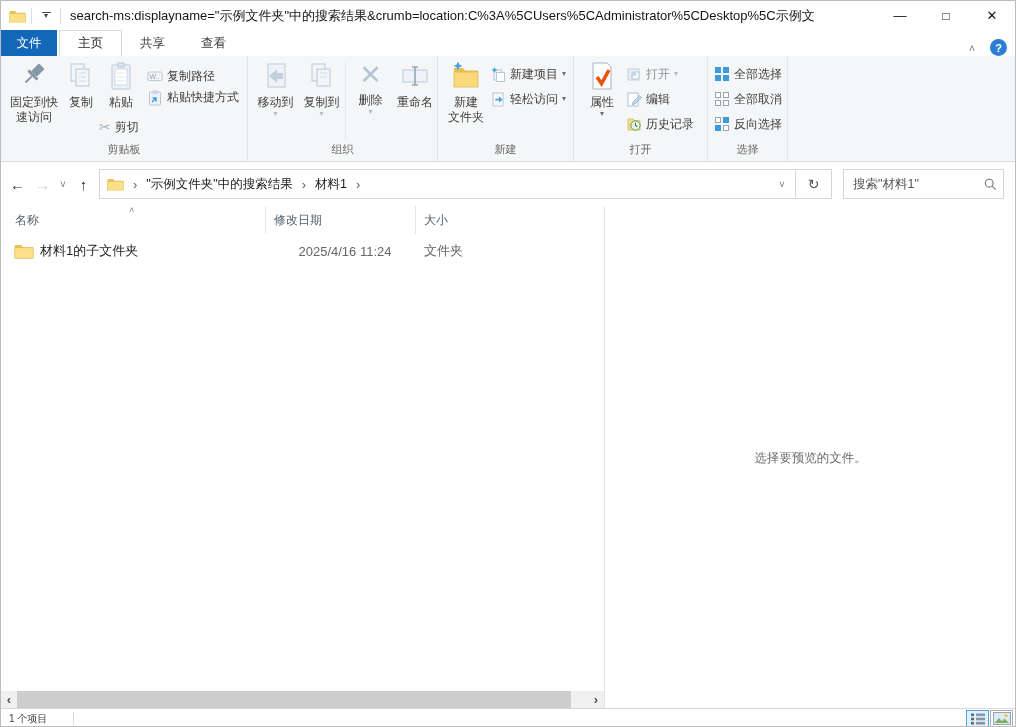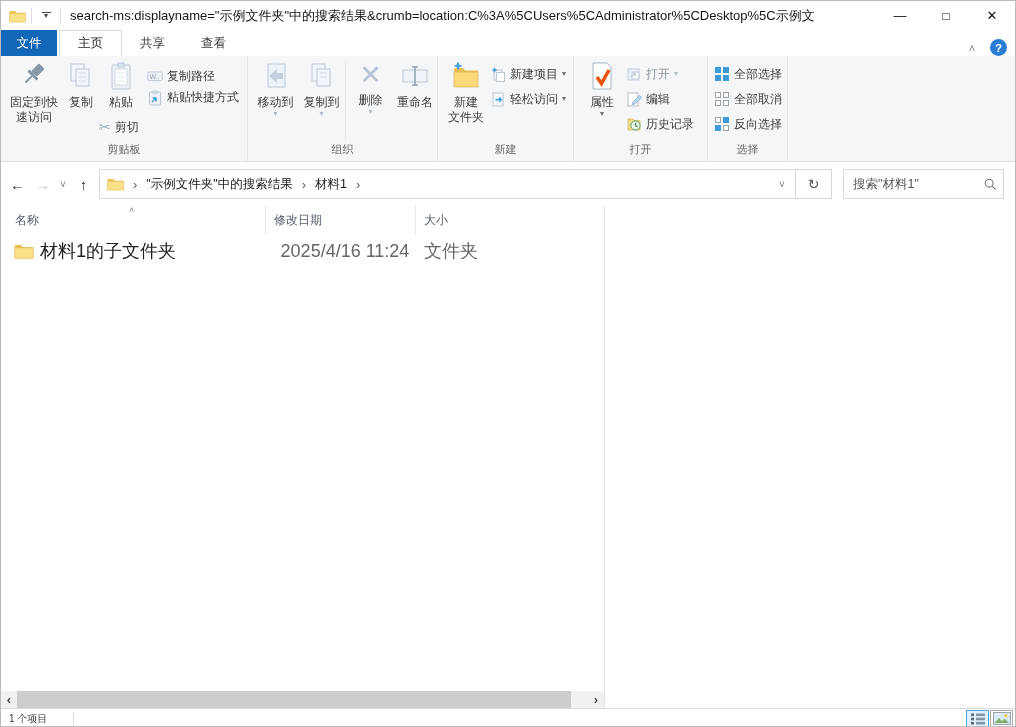--- a/index.html
+++ b/index.html
@@ -63,21 +63,21 @@
   
   .listpane { position:absolute; left:0; top:205px; width:603px; height:485px; background:#fff; }
   .cols { position:absolute; top:0; left:0; height:28px; display:flex;justify-content:center; }
   .colcell { height:28px; display:flex; align-items:center; border-right:1px solid #e6e6e6; font-size:12px; color:#54616e; padding-left:8px; }
   .colcell.name { width:265px; padding-left:14px; }
   .colcell.date { width:150px; }
   .colcell.type { width:112px; }
   .colcell.size { width:74px; border-right:none; }
   .sortmark { position:absolute; left:128px; top:-1px; font-size:9px; color:#8a8a8a; }
   .filerow { position:absolute; top:33px; left:0; width:601px; height:24px; display:flex; align-items:center; }
-  .cell { font-size:18px; }
+  .cell { font-size:13px; }
   .cell.name { width:265px; display:flex; align-items:center; padding-left:13px; color:#1f1f1f; }
   .cell.name .fico { width:20px; height:16px; margin-right:6px; flex:0 0 auto; }
   .cell.date { width:150px; padding-left:8px; color:#666;text-align:center; }
   .cell.type { width:112px; padding-left:8px; color:#666; }
   .vdivider { position:absolute; left:603px; top:205px; width:1px; height:502px; background:#e3e3e3; }
   .preview { position:absolute; left:604px; top:205px; width:411px; height:485px; background:#fff; }
   .preview-msg { position:absolute; left:0; right:0; top:244px; text-align:center; font-size:12.5px; color:#6c6c6c; }
 
   
   .hscroll { position:absolute; left:0; top:690px; width:603px; height:17px; background:#f0f0f0; display:flex; align-items:stretch; }
@@ -406,20 +406,23 @@
         <span>材料1的子文件夹</span>
       </div>
       <div class="cell date">2025/4/16 11:24</div>
       <div class="cell type">文件夹</div>
       <div class="cell"></div>
     </div>
   </div>
 
   <div class="vdivider"></div>
 
+  <div class="preview">
+    <div class="preview-msg">选择要预览的文件。</div>
+  </div>
 
   <div class="hscroll">
     <div class="sbtn">‹</div>
     <div class="strack">
       <div class="sthumb"></div>
     </div>
     <div class="sbtn">›</div>
   </div>
 
   <div class="statusbar">

